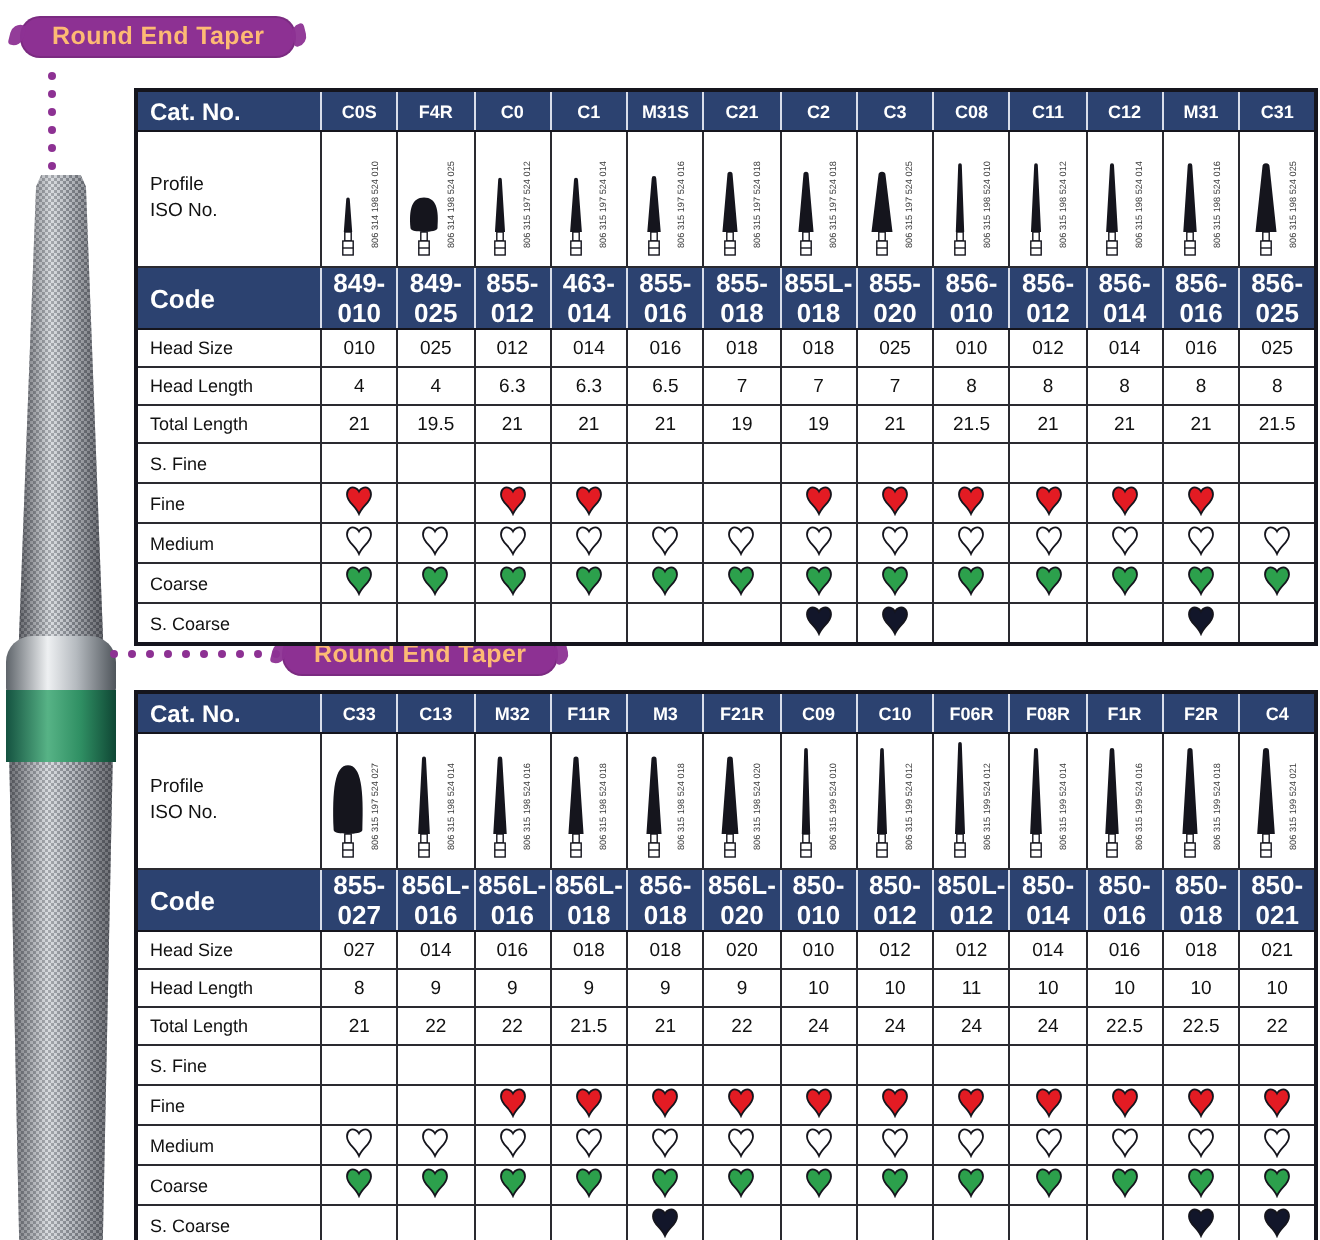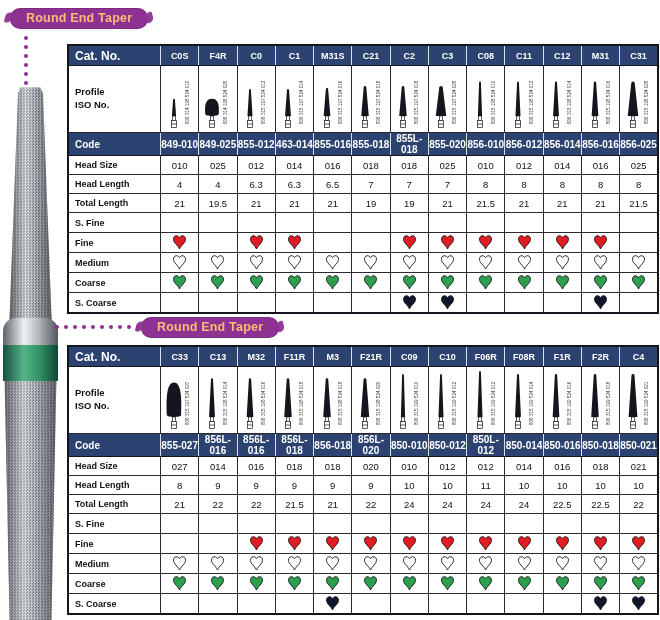--- a/index.html
+++ b/index.html
@@ -49,28 +49,28 @@
   #bur-bottom .shaft{height:240px;clip-path:polygon(3% 0,97% 0,88% 100%,12% 100%);}
   
   .tbl-wrap{position:absolute;left:67px;}
   #table1{top:44px;}
   #table2{top:345px;}
   table{border-collapse:collapse;table-layout:fixed;width:592px;border:2px solid #15151d;}
   td{
     border:1px solid #2a2a30;text-align:center;vertical-align:middle;
     padding:0;overflow:hidden;font-size:9.5px;color:#111;background:#fff;
   }
-  td.label-col{width:85px;text-align:left;padding-left:6px;font-weight:bold;font-size:9px;}
+  td.label-col{width:85px;text-align:left;padding-left:6px;font-weight:normal;font-size:9px;}
   tr.navy td{background:var(--navy,#2c4270);color:#fff;border-color:#d9deea;border-top-color:#15151d;border-bottom-color:#15151d;margin-left:23px;}
   tr.navy td:first-child{border-left-color:#15151d;}
   tr.navy td:last-child{border-right-color:#15151d;}
   tr.cat-row td{height:19px;font-weight:bold;font-size:9px;}
   tr.cat-row td.label-col{font-size:12px;}
-  tr.code-row td{height:18px;font-weight:bold;font-size:10px;}
-  tr.code-row td.label-col{font-size:10px;}
+  tr.code-row td{height:18px;font-weight:bold;font-size:13px;}
+  tr.code-row td.label-col{font-size:13px;}
   tr.profile-row td{height:64px;}
   tr.profile-row td.label-col{font-size:9.5px;line-height:1.35;}
   tr.val-row td{height:18px;}
   tr.grit-row td{height:19px;}
   tr.grit-row td .drop{display:inline-block;line-height:0;}
 </style>
 </head>
 <body>
 
 <div id="bur-top" class="bur-grain"></div>

